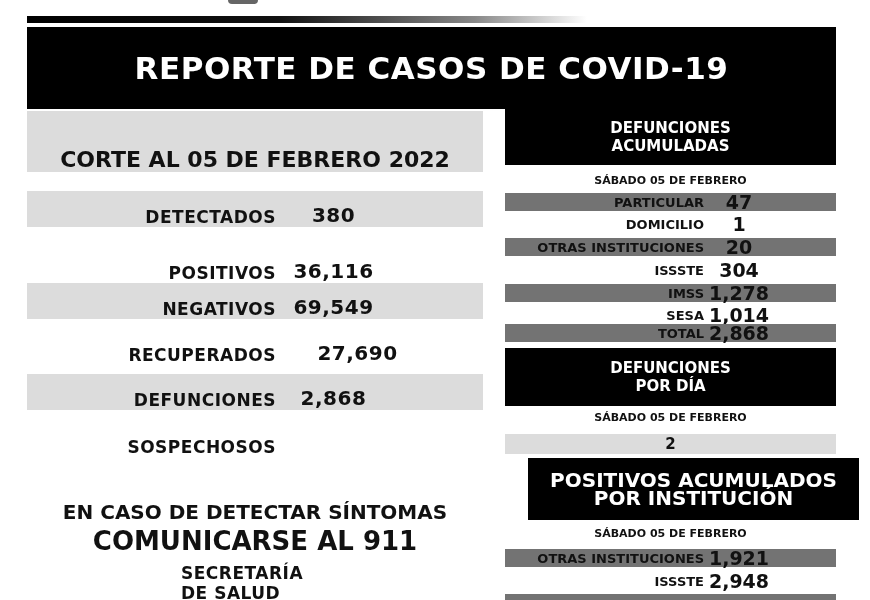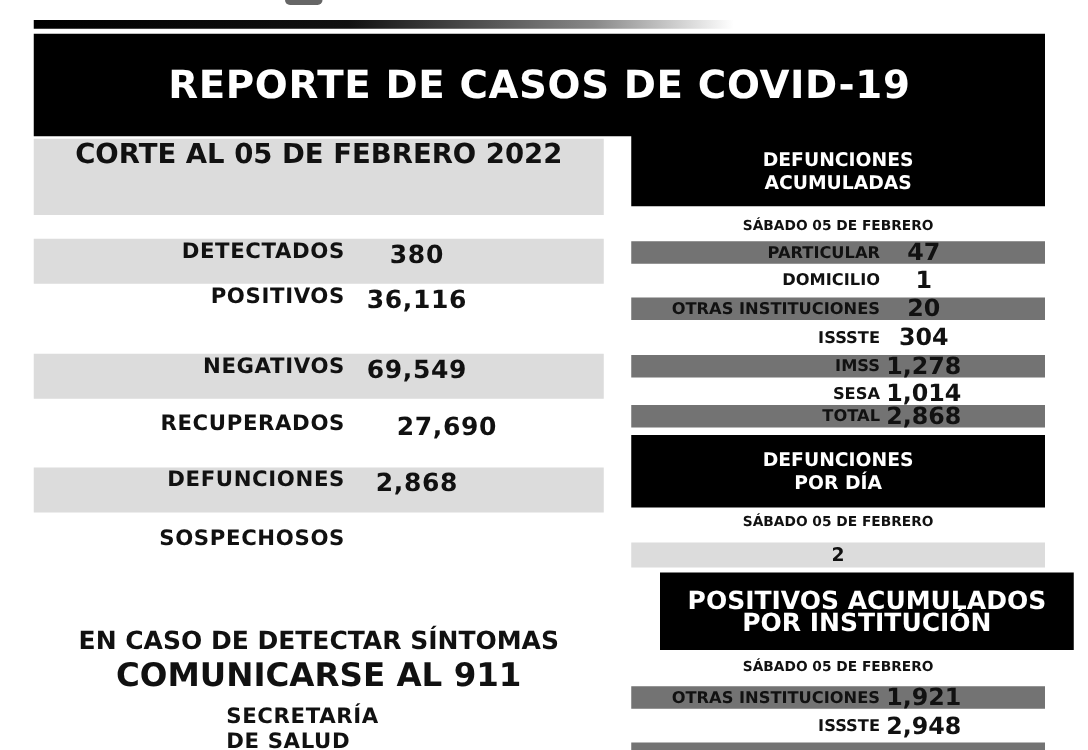--- a/index.html
+++ b/index.html
@@ -8,24 +8,24 @@
 
   .logo-remnant { position: absolute; left: 228px; top: 0; width: 30px; height: 4px; background: #333; border-radius: 0 0 15px 15px; opacity: .75; }
   .grad-bar { position: absolute; left: 27px; top: 16px; width: 560px; height: 7px;
     background: linear-gradient(to right, #000 0%, #111 45%, #888 80%, #fff 100%); }
 
   .title-bar { position: absolute; left: 27px; top: 27px; width: 809px; height: 82px; background: #000;
     display: flex; align-items: center; justify-content: center; }
   .title-bar span { color: #fff; font-weight: bold; font-size: 31px; letter-spacing: 0.5px; }
 
   .corte { position: absolute; left: 27px; top: 111px; width: 456px; height: 61px; background: #dcdcdc;
-    display: flex; align-items: flex-start; justify-content: center; }
+    display: flex; align-items: flex-end; justify-content: center; }
   .corte span { font-weight: bold; font-size: 22px; color: #111; }
 
-  .stat-row { position: absolute; left: 27px; width: 456px; height: 36px; display: flex; align-items: flex-start; }
+  .stat-row { position: absolute; left: 27px; width: 456px; height: 36px; display: flex; align-items: flex-end; }
   .stat-row.gray { background: #dcdcdc; }
   .stat-label { width: 249px; text-align: right; font-weight: bold; font-size: 17px; letter-spacing: 0.5px; }
   .stat-value { width: 115px; padding-left: 0; text-align: center; font-weight: bold; font-size: 20px; letter-spacing: 0.5px; }
 
   .notice1 { position: absolute; left: 27px; top: 500px; width: 456px; text-align: center; font-weight: bold; font-size: 20px; }
   .notice2 { position: absolute; left: 27px; top: 514px; width: 456px; text-align: center; font-weight: bold; font-size: 26px; margin-top: 12px; }
   .secretaria { position: absolute; left: 181px; top: 563px; font-weight: bold; font-size: 17px; line-height: 20px; letter-spacing: 0.5px; }
 
   .r-head { position: absolute; left: 505px; width: 331px; background: #000; color: #fff;
     display: flex; flex-direction: column; align-items: center; justify-content: center; font-weight: bold; font-size: 15px; line-height: 18px; }
@@ -48,21 +48,21 @@
 </div>
 
 <div class="corte">
   <span>CORTE AL 05 DE FEBRERO 2022</span>
 </div>
 
 <div class="stat-row gray" style="top:191px;">
   <span class="stat-label">DETECTADOS</span>
   <span class="stat-value">380</span>
 </div>
-<div class="stat-row" style="top:227px;">
+<div class="stat-row" style="top:247px;">
   <span class="stat-label">POSITIVOS</span>
   <span class="stat-value">36,116</span>
 </div>
 <div class="stat-row gray" style="top:283px;">
   <span class="stat-label">NEGATIVOS</span>
   <span class="stat-value">69,549</span>
 </div>
 <div class="stat-row" style="top:329px;gap:24px;">
   <span class="stat-label">RECUPERADOS</span>
   <span class="stat-value">27,690</span>

